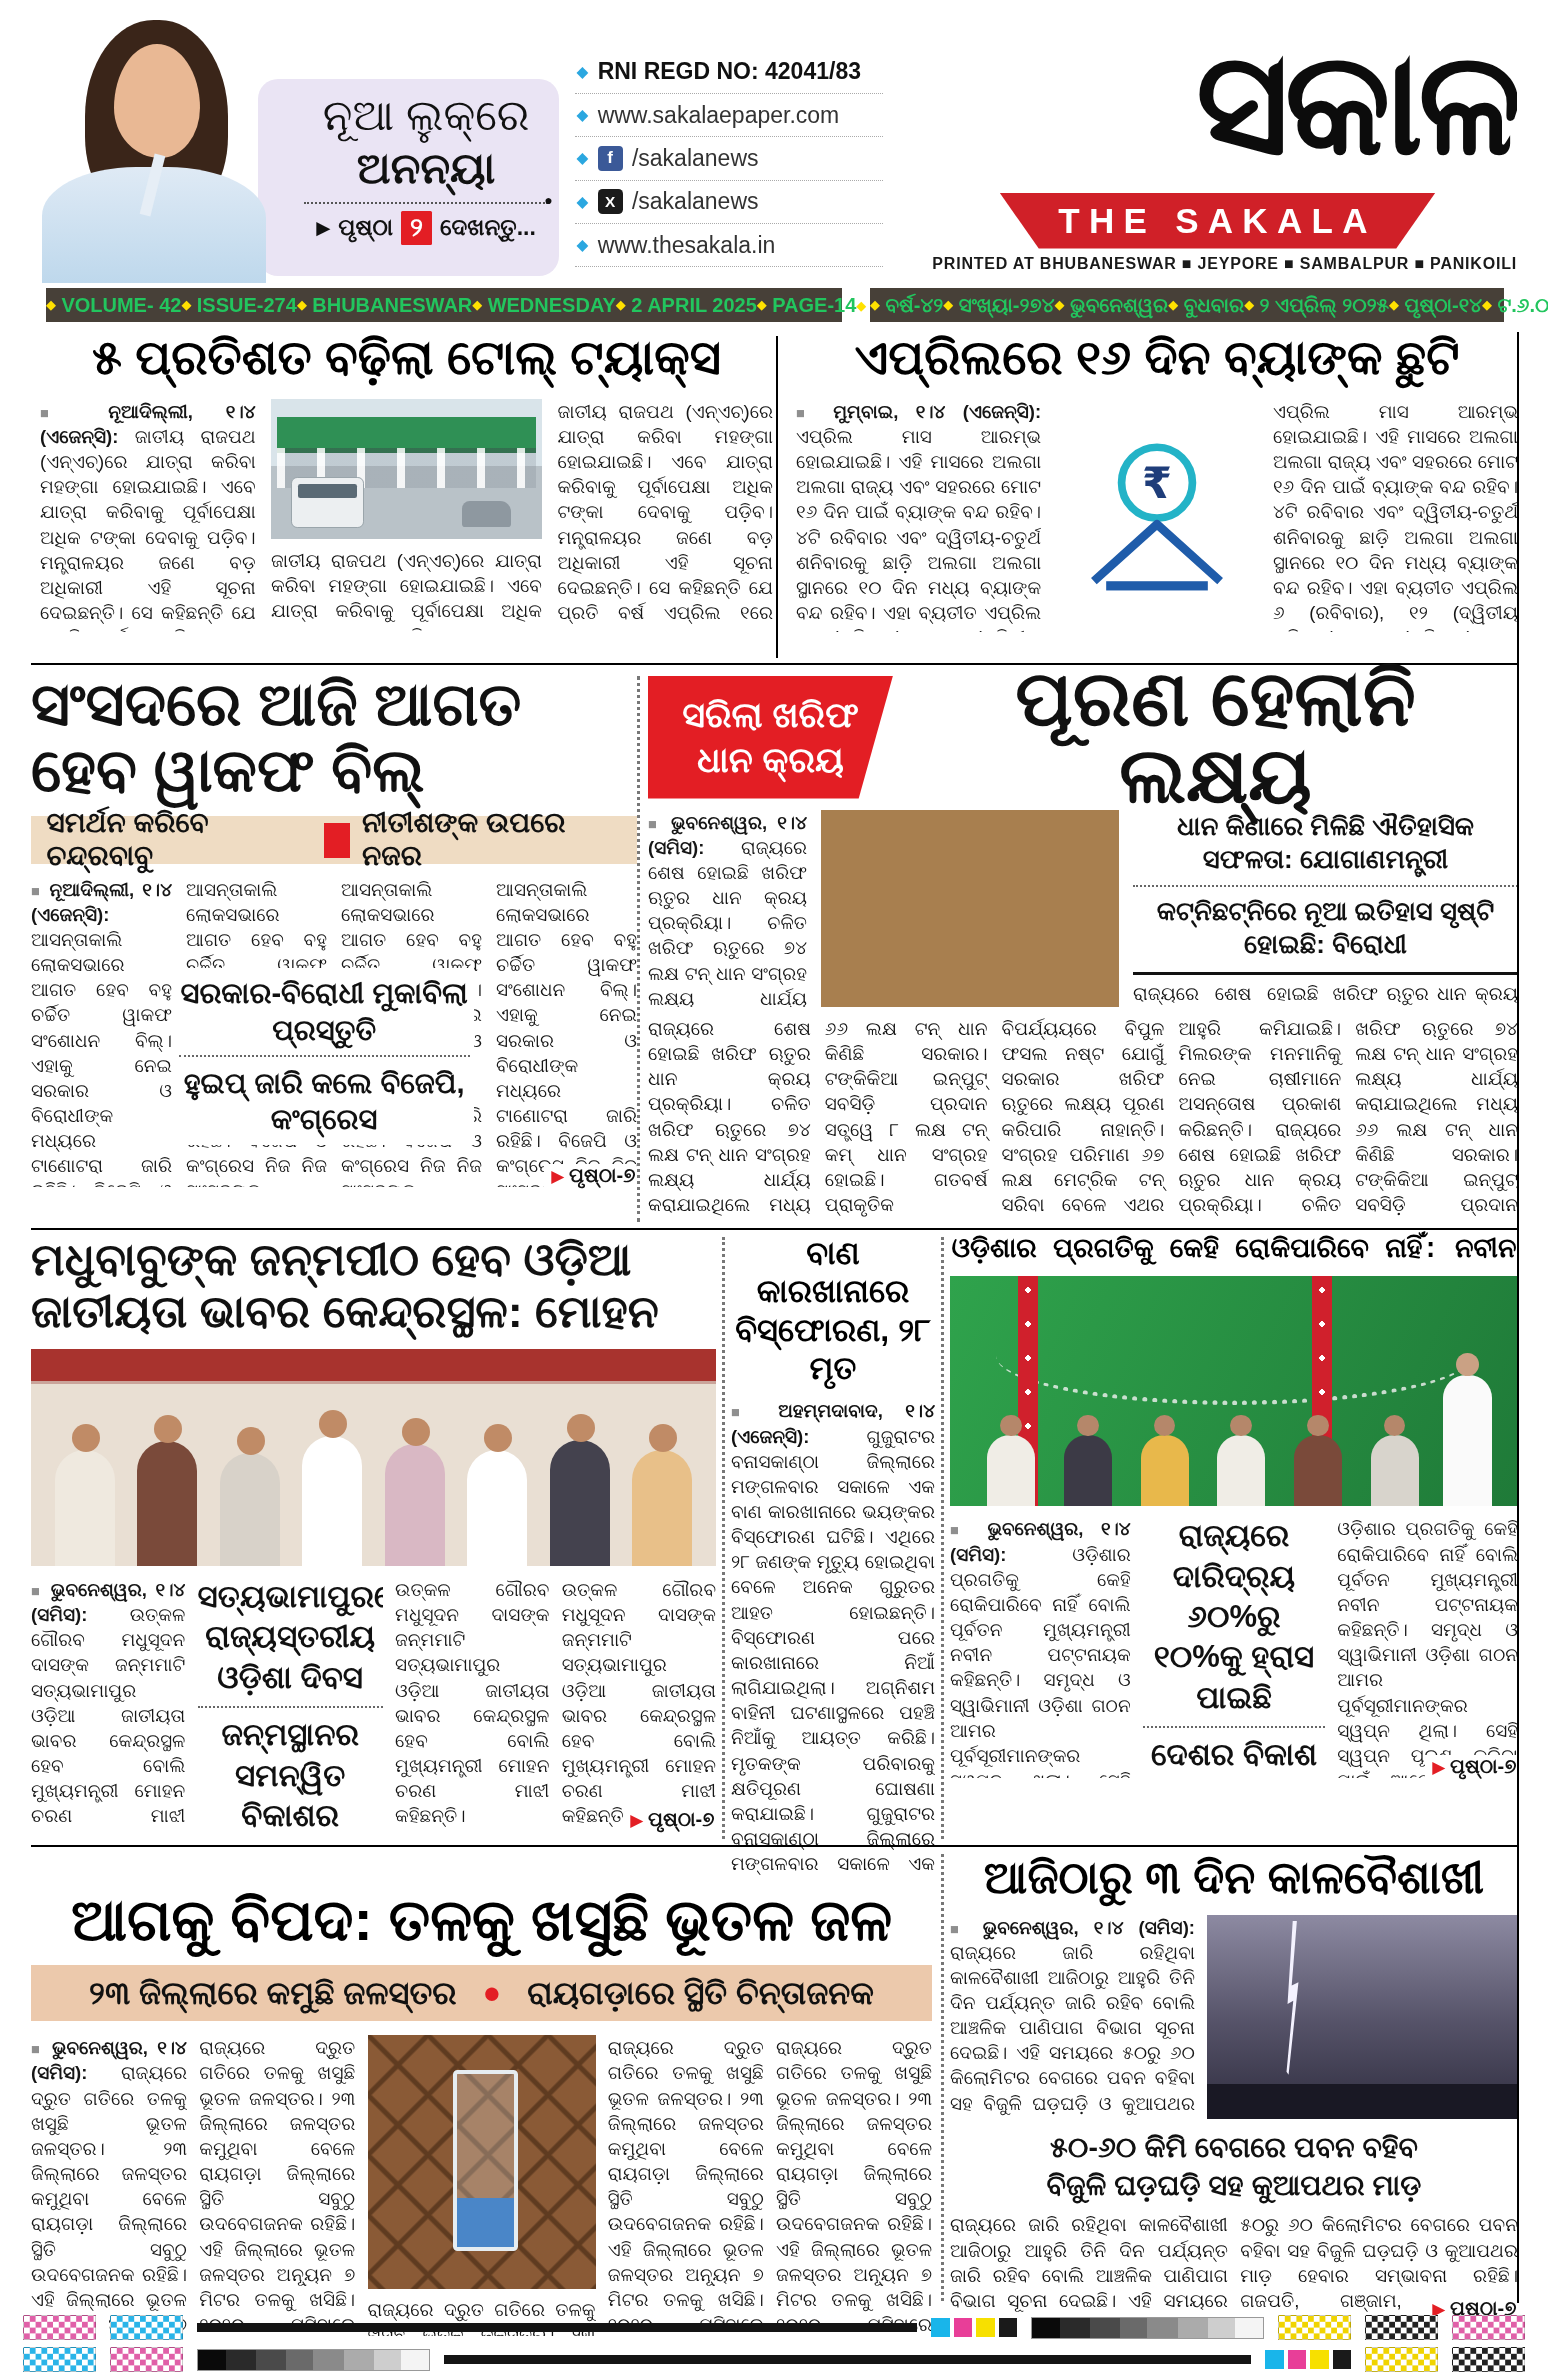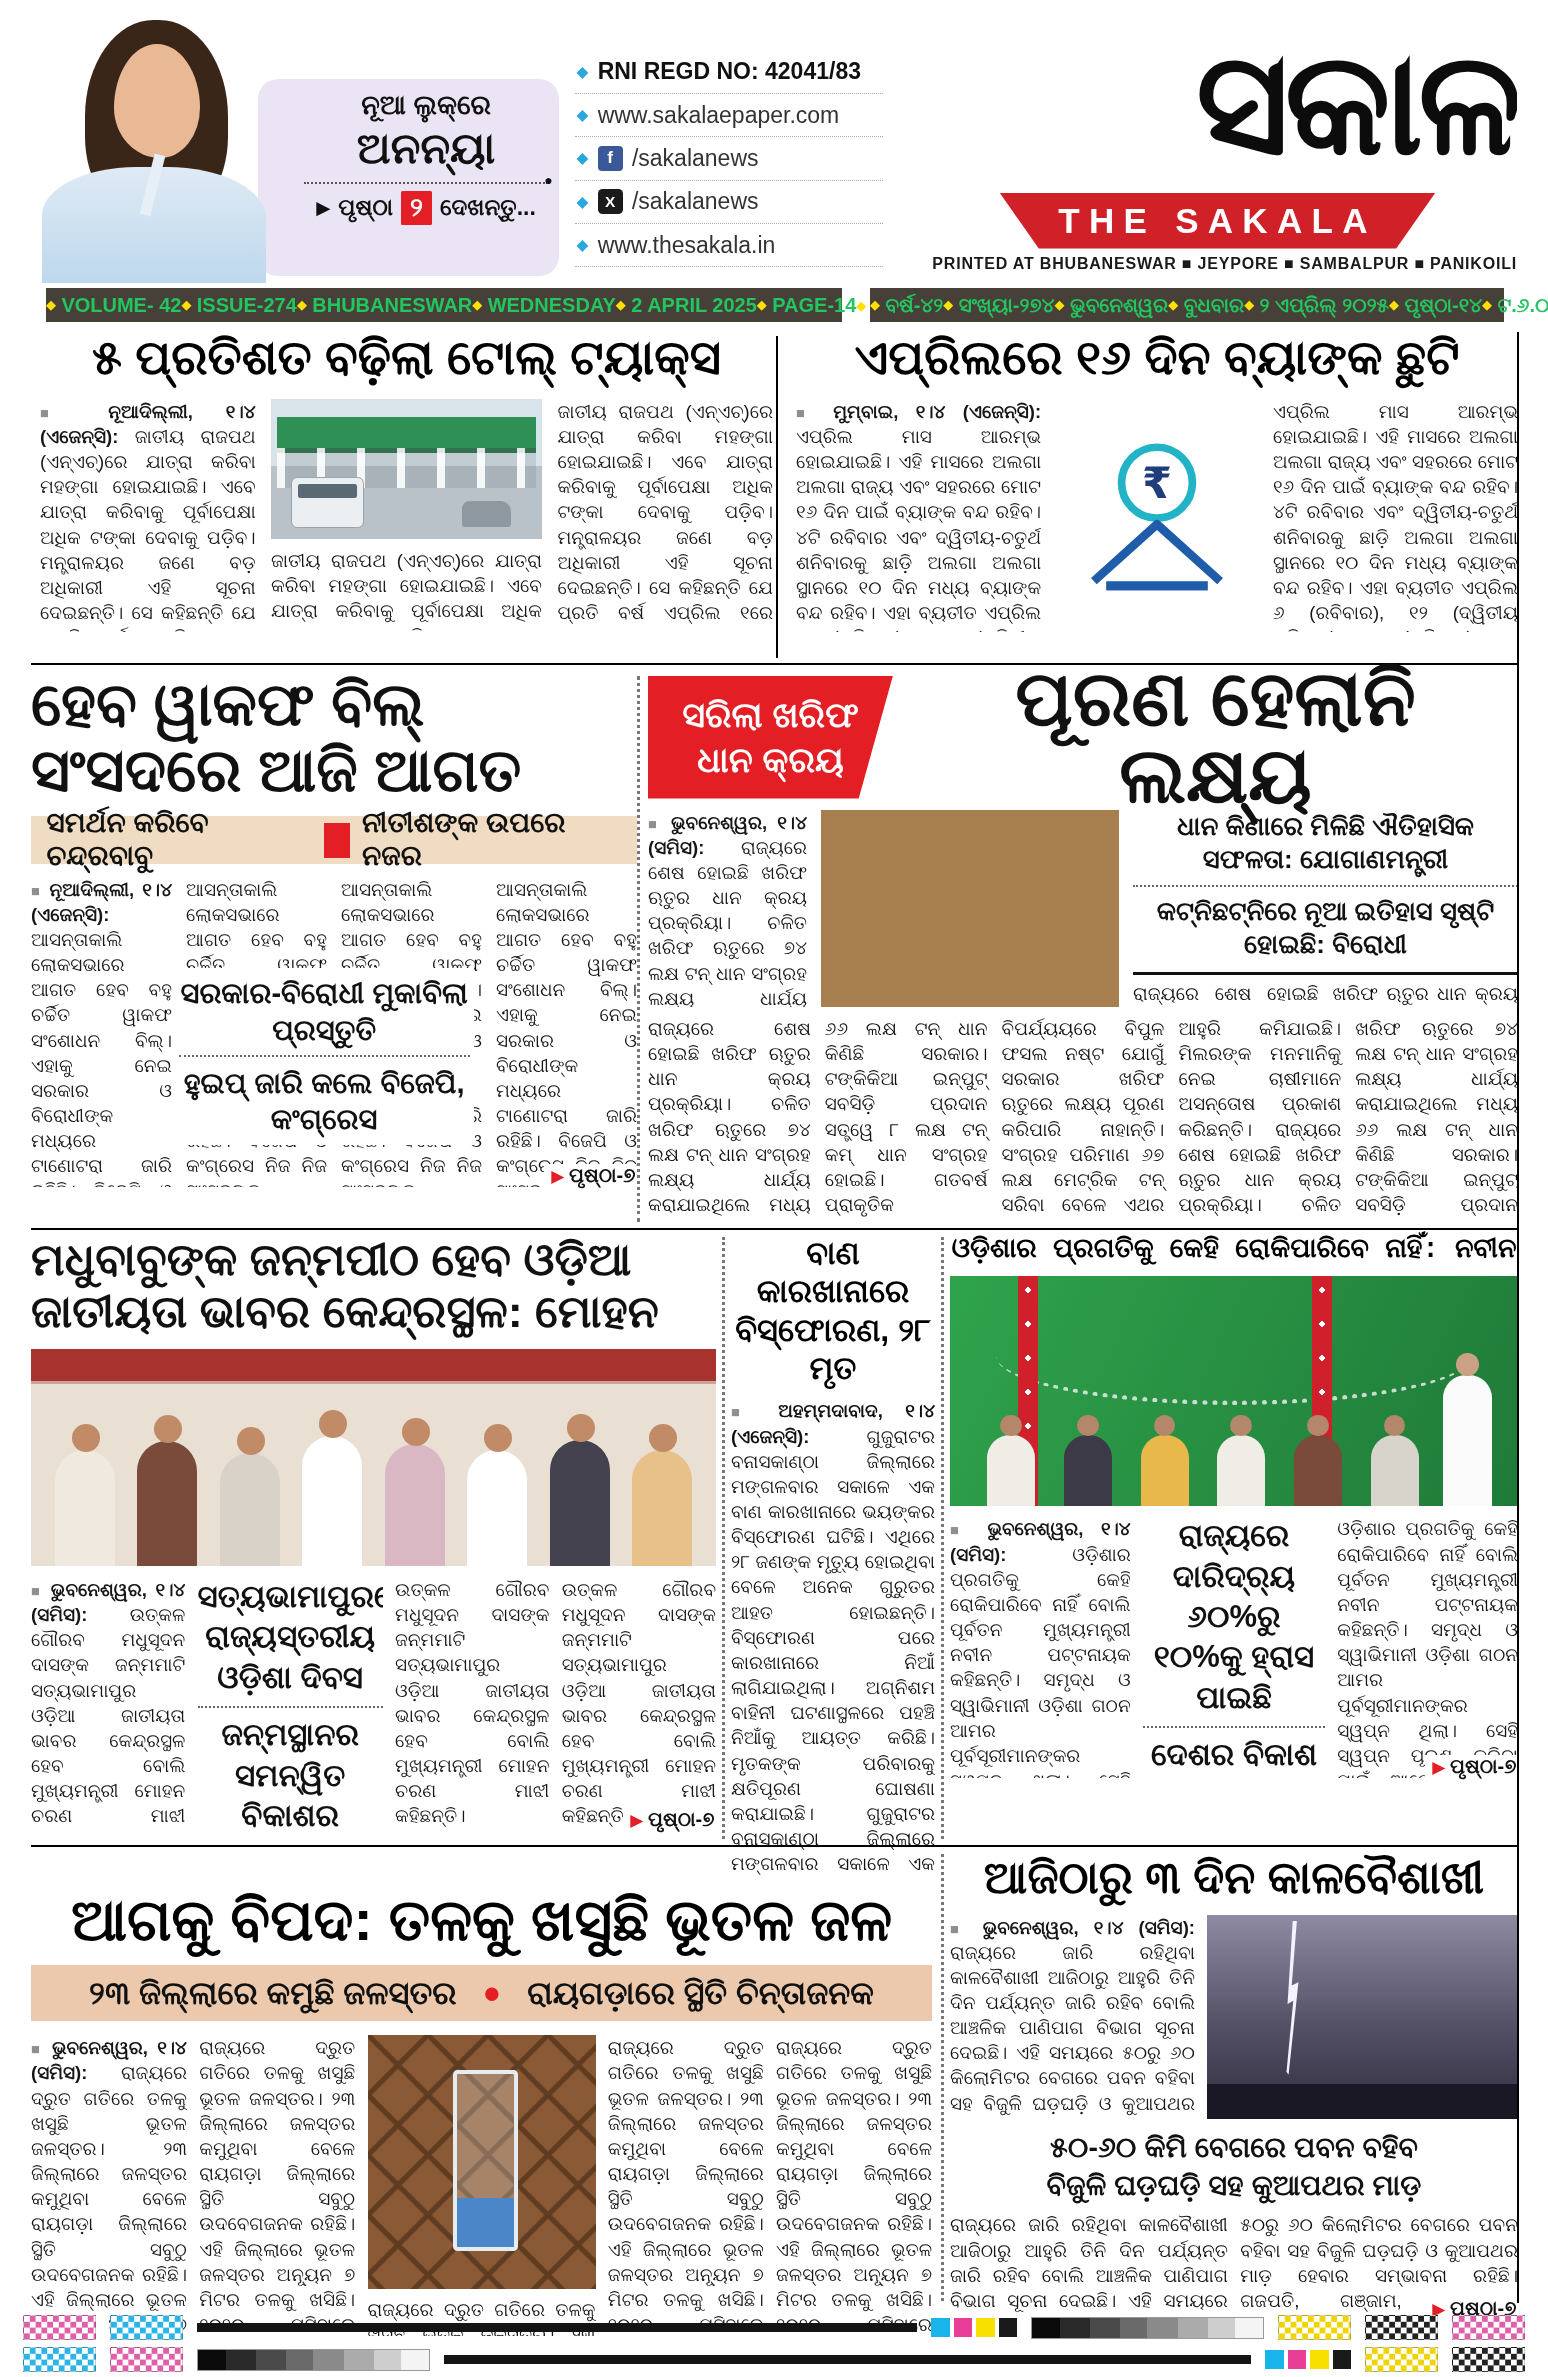--- a/index.html
+++ b/index.html
@@ -3,21 +3,21 @@
 <meta charset="utf-8">
 <style>
   html,body{margin:0;padding:0;background:#e8e8e8;}
   .page{position:relative;width:1548px;height:2377px;background:#ffffff;overflow:hidden;
         font-family:"Liberation Sans","DejaVu Sans",sans-serif;color:#111;}
   
   .masthead{position:absolute;top:18.5px;left:31px;right:31px;height:265px;}
   .promo{position:absolute;left:0;top:0;width:532px;height:265px;}
   .promo-box{position:absolute;left:227px;top:60px;width:301px;height:197px;background:#eae4f4;border-radius:20px;
              padding:10.8px 10.8px 7.7px 46px;box-sizing:border-box;text-align:center;}
-  .promo-t1{font-size:27px;font-weight:700;line-height:1.25;}
+  .promo-t1{font-size:43px;font-weight:400;line-height:1.25;}
   .promo-t2{font-size:43px;font-weight:800;line-height:1.2;}
   .promo-rule{border-top:2.3px dotted #555;margin:7.7px 0 6.2px 0;position:relative;}
   .promo-rule::after{content:"●";position:absolute;right:-4.6px;top:-12.3px;font-size:14px;color:#111;}
   .promo-ref{display:flex;align-items:center;justify-content:center;gap:7.7px;font-size:23px;font-weight:700;}
   .promo-ref .tri{color:#111;font-size:18.5px;}
   .pagenum{background:#e31e24;color:#fff;font-weight:800;font-size:26px;padding:1.5px 9.3px;border-radius:1.5px;}
   .celebrity{position:absolute;left:0;top:-3.1px;width:245px;height:268px;overflow:hidden;}
   .cel-hair{position:absolute;left:54px;top:4.6px;width:143px;height:201px;background:#3a2519;border-radius:48% 48% 42% 42%;}
   .cel-face{position:absolute;left:83px;top:29px;width:86px;height:114px;background:#e9b894;border-radius:50% 50% 46% 54%/56% 56% 44% 44%;}
   .cel-neck{position:absolute;left:97px;top:151px;width:59px;height:12.3px;border-bottom:4.6px dotted #f2f2f2;}
@@ -286,22 +286,22 @@
       </div>
       <div class="tcol" style="flex:1">
         <span class="fill">ଏପ୍ରିଲ ମାସ ଆରମ୍ଭ ହୋଇଯାଇଛି। ଏହି ମାସରେ ଅଲଗା ଅଲଗା ରାଜ୍ୟ ଏବଂ ସହରରେ ମୋଟ ୧୬ ଦିନ ପାଇଁ ବ୍ୟାଙ୍କ ବନ୍ଦ ରହିବ। ୪ଟି ରବିବାର ଏବଂ ଦ୍ୱିତୀୟ-ଚତୁର୍ଥ ଶନିବାରକୁ ଛାଡ଼ି ଅଲଗା ଅଲଗା ସ୍ଥାନରେ ୧୦ ଦିନ ମଧ୍ୟ ବ୍ୟାଙ୍କ ବନ୍ଦ ରହିବ। ଏହା ବ୍ୟତୀତ ଏପ୍ରିଲ ୬ (ରବିବାର), ୧୨ (ଦ୍ୱିତୀୟ ଶନିବାର), ୨୦ (ରବିବାର), ୨୬ (ଚତୁର୍ଥ ଶନିବାର), ୨୭ (ରବିବାର) ପଡୁଛି। ଆଉ ବାକି ଦିନରେ ଭିନ୍ନ ଭିନ୍ନ ପର୍ବପର୍ବାଣୀ ଲାଗି ଅଲଗା ଅଲଗା ରାଜ୍ୟରେ ବ୍ୟାଙ୍କ ଛୁଟି ରହିବ।</span>
       </div>
     </div>
   </div>
 
   <div class="hline" style="top:663px"></div>
 
   <div class="art-waqf">
+    <div class="hl-waqf">ସଂସଦରେ ଆଜି ଆଗତ</div>
     <div class="hl-waqf">ହେବ ୱାକଫ ବିଲ୍</div>
-    <div class="hl-waqf">ସଂସଦରେ ଆଜି ଆଗତ</div>
     <div class="subbar">
       <span>ସମର୍ଥନ କରିବେ ଚନ୍ଦ୍ରବାବୁ</span>
       <span class="redsq"></span>
       <span>ନୀତୀଶଙ୍କ ଉପରେ ନଜର</span>
     </div>
     <div class="waqf-body">
       <div class="tcol" style="flex:1">
         <span class="dl">ନୂଆଦିଲ୍ଲୀ, ୧।୪ (ଏଜେନ୍ସି):</span>
         <span class="fill">ଆସନ୍ତାକାଲି ଲୋକସଭାରେ ଆଗତ ହେବ ବହୁ ଚର୍ଚ୍ଚିତ ୱାକଫ ସଂଶୋଧନ ବିଲ୍। ଏହାକୁ ନେଇ ସରକାର ଓ ବିରୋଧୀଙ୍କ ମଧ୍ୟରେ ଟାଣୋଟରା ଜାରି ରହିଛି। ବିଜେପି ଓ କଂଗ୍ରେସ ନିଜ ନିଜ ସାଂସଦଙ୍କୁ ଲୋକସଭାରେ ଉପସ୍ଥିତ ରହିବାକୁ ନିର୍ଦ୍ଦେଶ ଦେଇଛନ୍ତି। ବିଲ୍ ଉପରେ ୧୨ ଘଣ୍ଟା ଆଲୋଚନା କରିବାକୁ ସ୍ଥିର ହୋଇଛି। ବିରୋଧୀ ଦଳ ଏହି ବିଲ୍‌କୁ ବିରୋଧ କରିବେ ବୋଲି କହିଛନ୍ତି।</span>
       </div>

